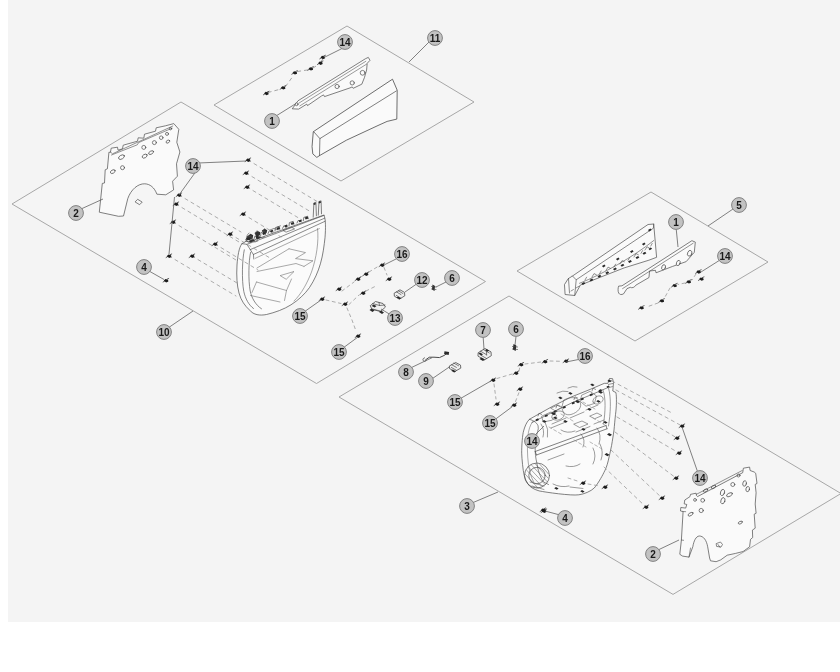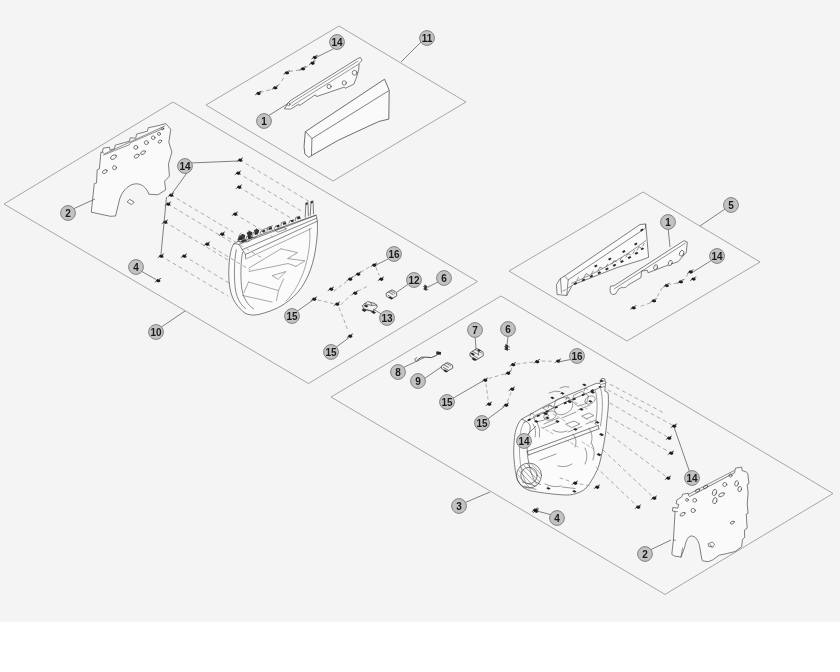--- a/index.html
+++ b/index.html
@@ -1,16 +1,16 @@
 <!DOCTYPE html>
 <html><head>
 <meta charset="utf-8">
 <style>
   html,body{margin:0;padding:0;background:#fff;}
-  .stage{width:716px;height:672px;position:relative;font-family:"Liberation Sans",sans-serif;}
+  .stage{width:716px;height:672px;position:relative;font-family:"Liberation Sans",sans-serif;margin-left:8px;}
   svg{display:block;}
   text{font-family:"Liberation Sans",sans-serif;}
 </style>
 </head>
 <body>
 <div class="stage">
 <svg width="840" height="672" viewBox="0 0 840 672">
 <defs>
 
   <g id="scr">

